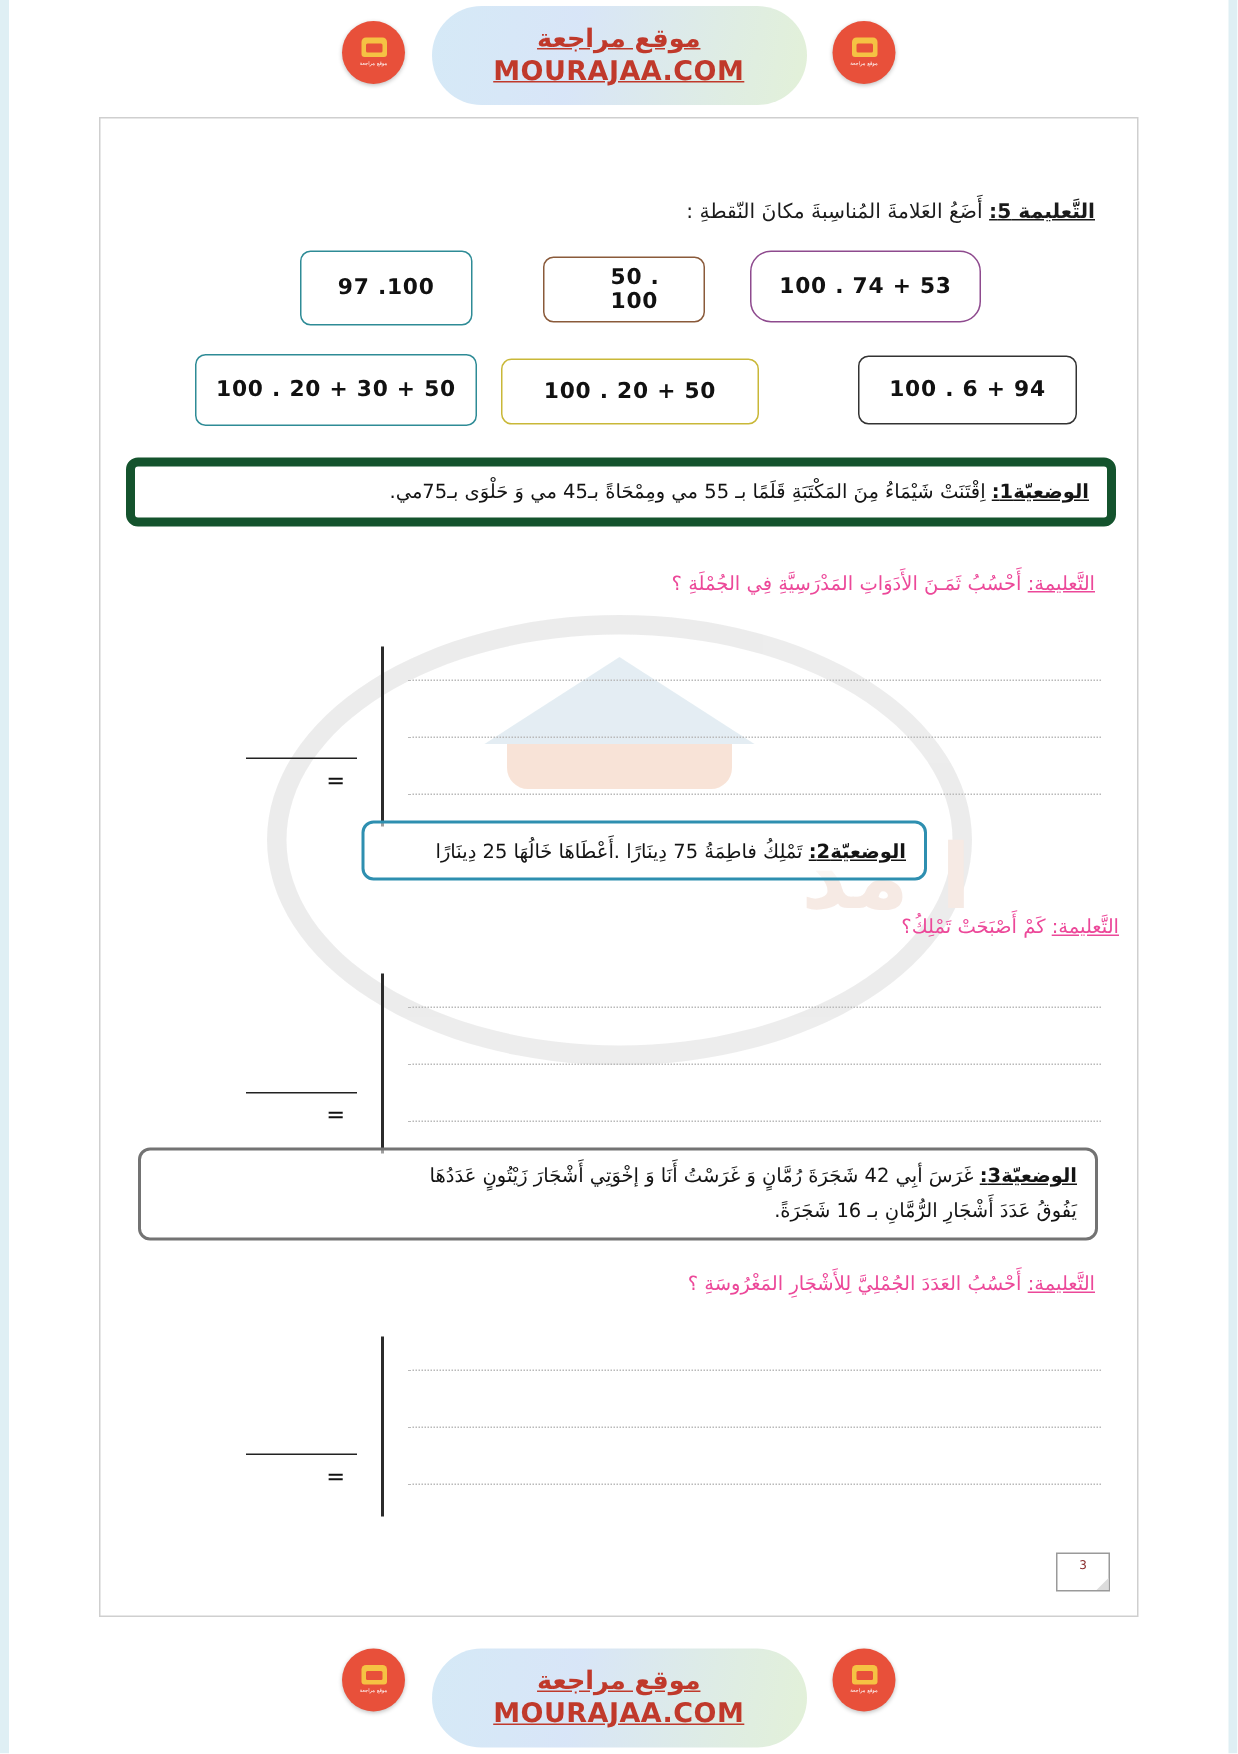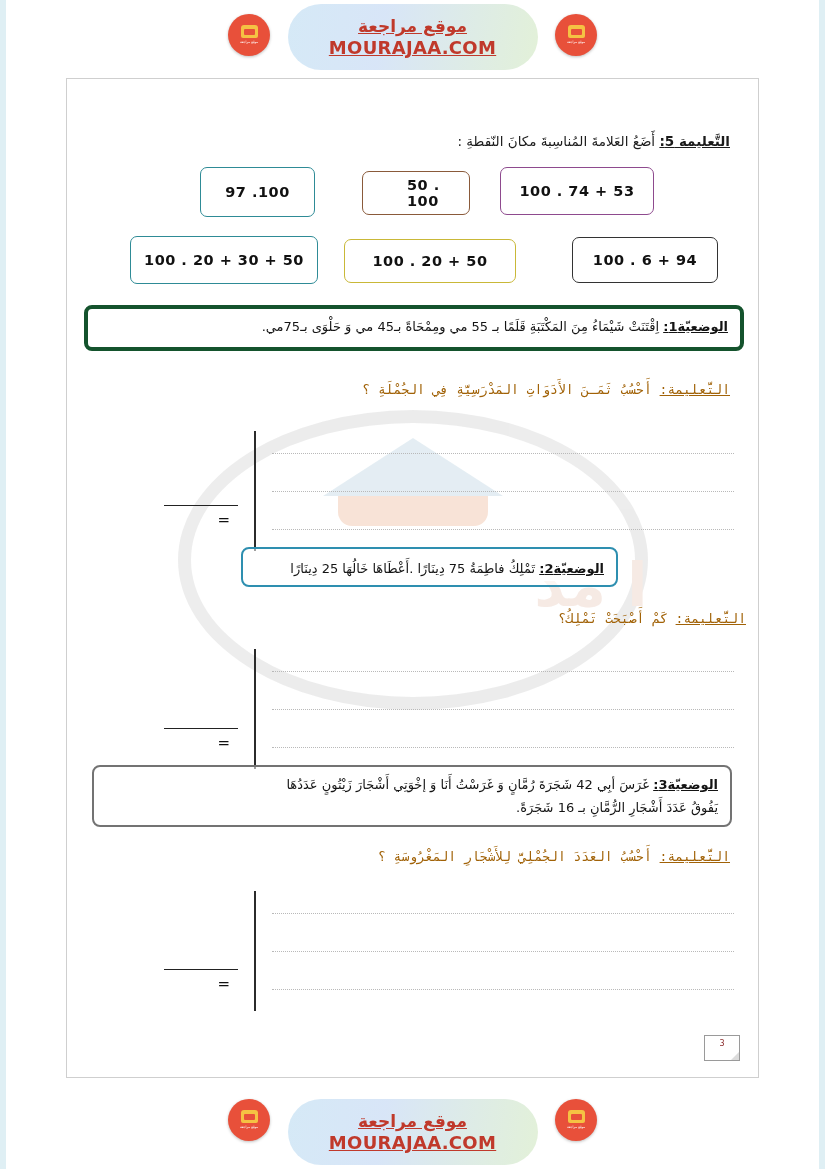--- a/index.html
+++ b/index.html
@@ -230,22 +230,21 @@
     background: rgba(255,255,255,0.55);
   }
   .situation .tag {
     font-weight: bold;
     text-decoration: underline;
   }
 
   .task {
     position: absolute;
     font-size: 13px;
-    color: #a16207;
-    font-family: Liberation Mono, monospace;
+    color: #ec4899;
   }
   .task .tag {
     text-decoration: underline;
   }
 
   
   .ansarea { position: absolute; }
   .ansarea .vrule {
     position: absolute;
     top: 0;
@@ -329,30 +328,30 @@
 
     <div class="instr5 ar">
       <span class="lbl">التَّعليمة 5:</span>
       <span>أَضَعُ العَلامةَ المُناسِبةَ مكانَ النّقطةِ :</span>
     </div>
 
     <div class="box" style="right:443px; top:88px; width:115px; height:50px; border-color:#2e8b96;">97  .100</div>
 
     <div class="box" style="right:288px; top:92px; width:108px; height:44px; border-color:#8a5a3a;padding-left:44px;">50  .  100</div>
 
-    <div class="box" style="right:104px; top:88px; width:154px; height:48px; border-color:#8e4a8e;">100 . 74 + 53</div>
+    <div class="box" style="right:104px; top:88px; width:154px; height:48px; border-color:#8e4a8e;border-radius:14px;">100 . 74 + 53</div>
 
 
     <div class="box" style="right:440px; top:157px; width:188px; height:48px; border-color:#2e8b96;">100  . 20 + 30 + 50</div>
 
-    <div class="box" style="right:242px; top:160px; width:172px; height:44px; border-color:#c9b838;text-align:right;">100  .   20 + 50</div>
+    <div class="box" style="right:252px; top:160px; width:172px; height:44px; border-color:#c9b838;text-align:right;">100  .   20 + 50</div>
 
     <div class="box" style="right:40px; top:158px; width:146px; height:46px; border-color:#333;">100  . 6 + 94</div>
 
-    <div class="situation ar" style="right:14px; top:226px; width:660px; height:46px; border:4px solid #14532d;">
+    <div class="situation ar" style="right:14px; top:226px; width:660px; height:46px; border:6px solid #14532d;">
       <span class="tag">الوضعيّة1:</span>
       <span>اِقْتَنَتْ شَيْمَاءُ مِنَ المَكْتَبَةِ قَلَمًا بـ 55 مي ومِمْحَاةً بـ45 مي وَ حَلْوَى بـ75مي.</span>
     </div>
 
     <div class="task ar" style="right:28px; top:303px;">
       <span class="tag">التَّعليمة:</span>
       <span>أَحْسُبُ ثَمَـنَ الأَدَوَاتِ المَدْرَسِيَّةِ فِي الجُمْلَةِ ؟</span>
     </div>
 
     <div class="ansarea" style="right:24px; top:352px; width:480px; height:120px;">

